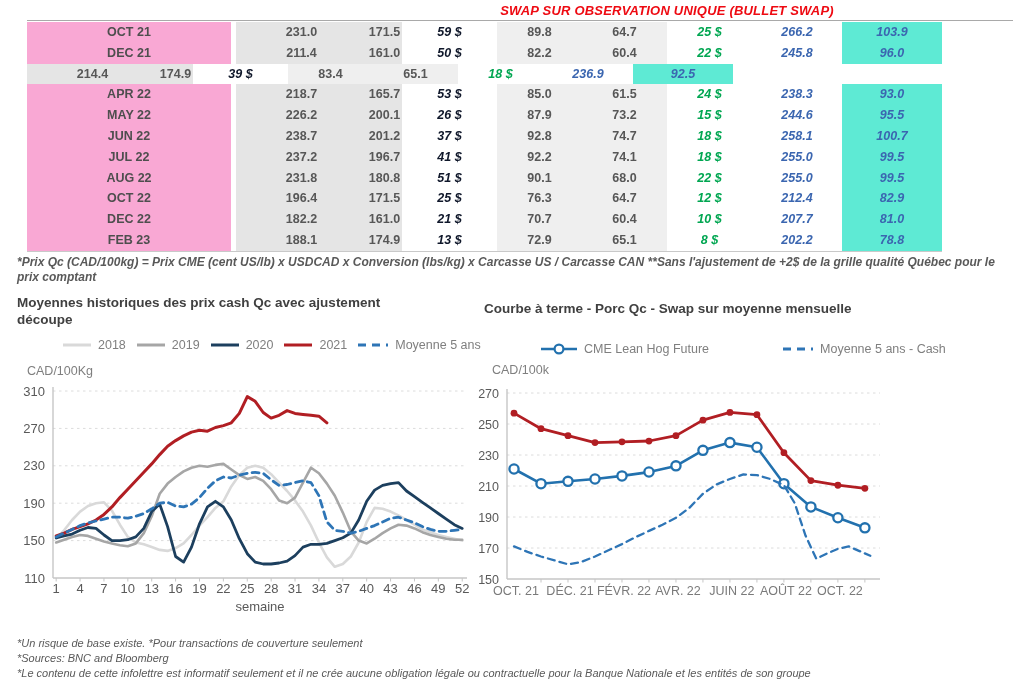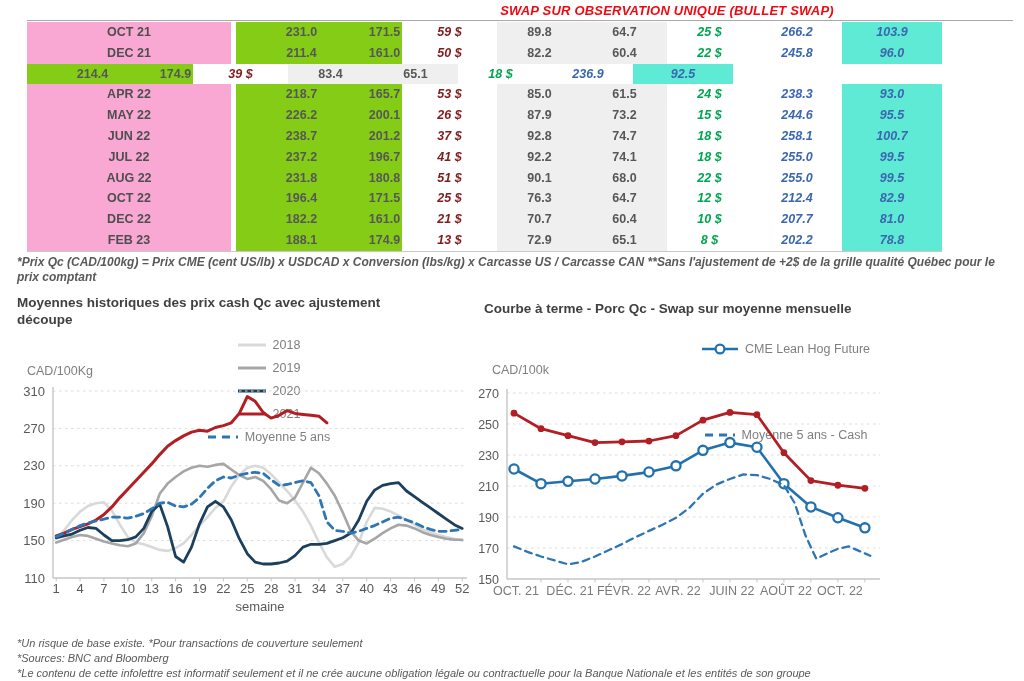--- a/index.html
+++ b/index.html
@@ -6,36 +6,36 @@
   .page{position:relative;width:1024px;height:681px;background:#fff;overflow:hidden;
         font-family:"Liberation Sans",sans-serif;margin-left:7px;}
   
   .red-title{position:absolute;top:3px;left:148px;width:1024px;text-align:center;
              font-size:13px;font-weight:bold;font-style:italic;color:#ee0a12;letter-spacing:.2px;}
   .top-rule{position:absolute;top:20px;left:20px;width:986px;height:0;border-top:1px solid #a9a9a9;}
   .swap-table{position:absolute;top:22px;left:20px;border-bottom:1px solid #c9c9c9;}
   .t-row{display:flex;height:20.8px;line-height:20.8px;}
   .t-cell{font-size:12.5px;font-weight:bold;color:#575757;text-align:center;box-sizing:border-box;}
   .c-month{width:204px;background:#f9a8d4;margin-right:5px;color:#4e4e4e;}
-  .c-g1{width:83px;background:#84cc16;padding-left:48px;}
-  .c-green{width:95px;background:#fff;color:#7f1d1d;font-style:italic;}
+  .c-g1{width:83px;background:#e5e5e5;padding-left:48px;}
+  .c-green{width:95px;background:#fff;color:#0f172a;font-style:italic;}
   .c-g2{width:85px;background:#efefef;}
   .c-green2{width:85px;background:#fff;color:#00a651;font-style:italic;}
   .c-blue8{width:90px;background:#fff;color:#3b66b0;font-style:italic;}
   .c-blue9{width:100px;background:#5eead4;color:#3b66b0;font-style:italic;}
   .table-note{position:absolute;top:255px;left:10px;width:1002px;font-size:12px;line-height:15px;
               font-weight:bold;font-style:italic;color:#595959;}
   
   .chart-block{position:absolute;top:290px;}
   #chart-left{left:8px;width:460px;}
   #chart-right{left:470px;width:554px;}
   .chart-title{font-size:13.5px;font-weight:bold;color:#404040;line-height:17px;}
   #chart-left .chart-title{margin:4px 0 0 2px;width:420px;}
   #chart-right .chart-title{margin:10px 0 0 7px;width:520px;}
-  .legend{display:flex;align-items:center;position:absolute;top:48px;left:0;right:0;flex-direction:column;}
+  .legend{display:flex;align-items:center;position:absolute;top:48px;left:0;right:0;}
   #chart-left .legend{padding-left:46px;gap:9px;}
   #chart-right .legend{padding-left:62px;gap:72px;top:52px;}
   .legend-item{display:flex;align-items:center;gap:5px;font-size:12.5px;color:#7f7f7f;white-space:nowrap;}
   .legend-item svg{display:block;}
   .chart-svg{position:absolute;top:72px;left:0;}
   .chart-svg text{font-family:"Liberation Sans",sans-serif;}
   
   .footnotes{position:absolute;top:636px;left:10px;width:1000px;font-size:11px;line-height:15px;
              font-style:italic;color:#595959;}
 </style>

